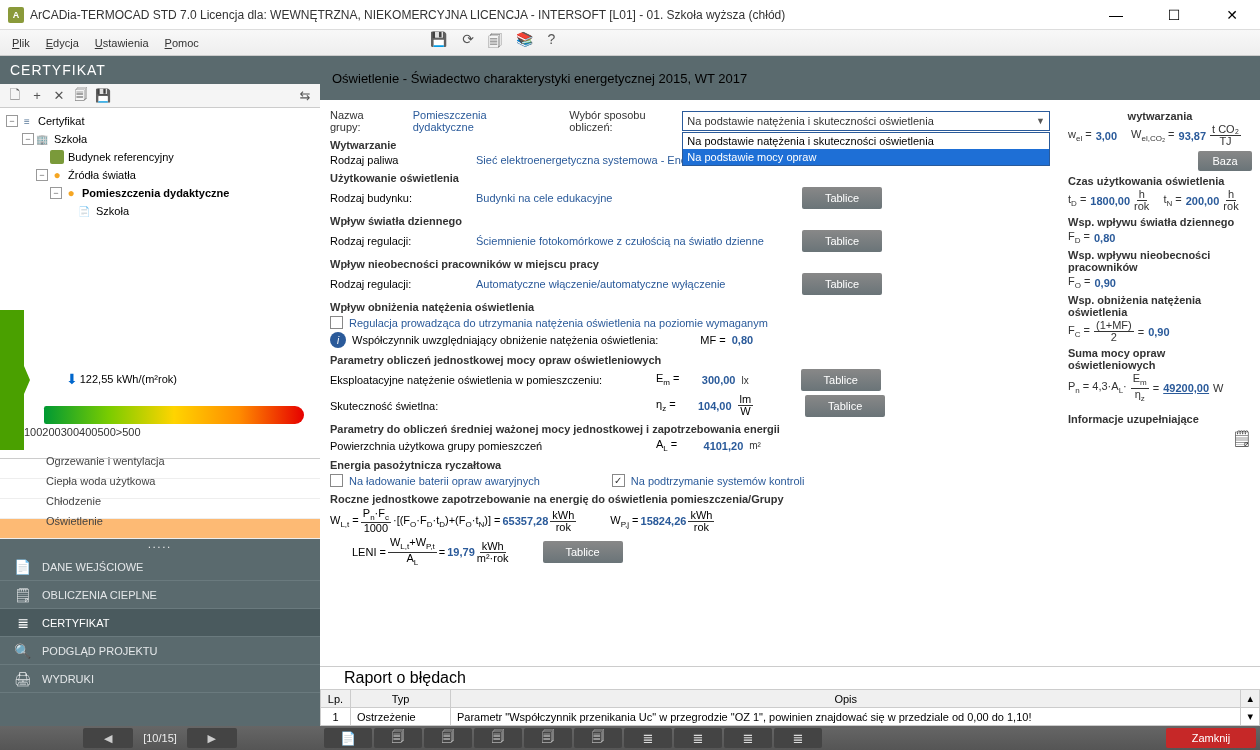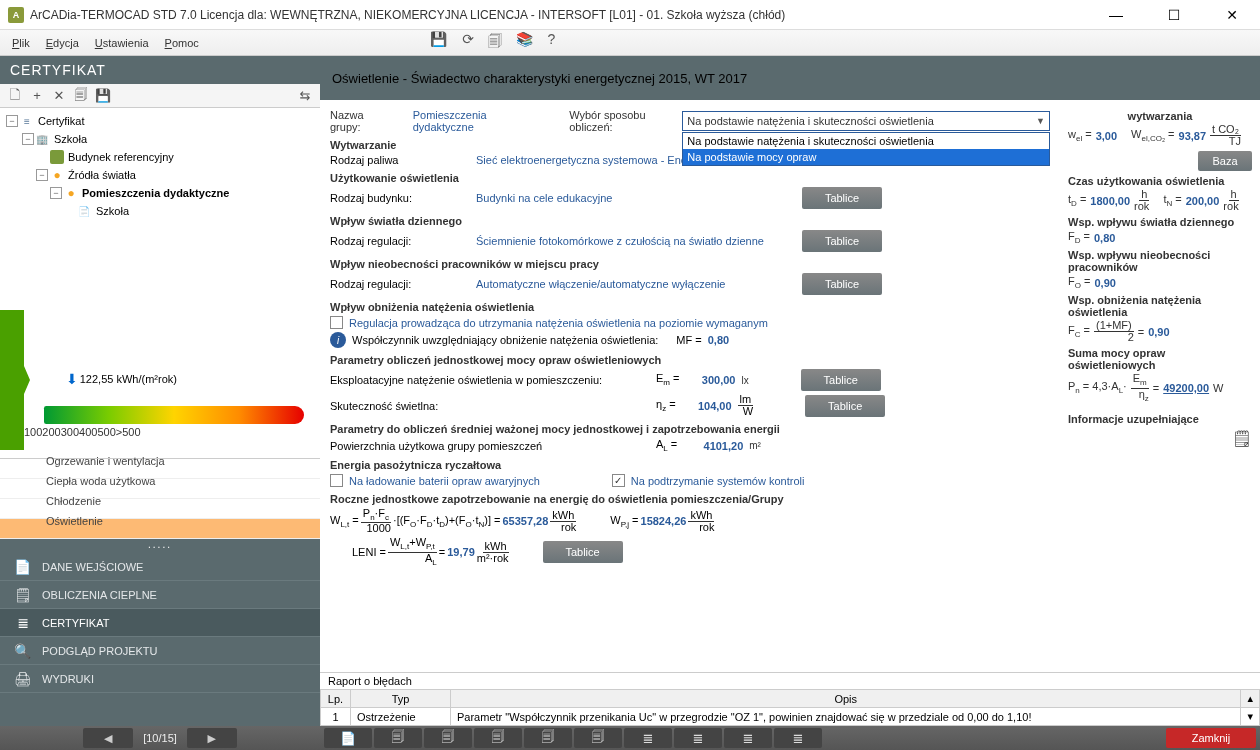--- a/index.html
+++ b/index.html
@@ -64,24 +64,24 @@
 .dropdown-item.sel{background:#1e6fd6;color:#fff}
 .sect{font-weight:bold;color:#333;margin:6px 0 2px}
 .btn-tab{width:80px;height:22px;background:linear-gradient(#888,#6a7478);color:#fff;display:flex;align-items:center;justify-content:center;cursor:pointer;border-radius:2px;font-size:11px}
 .btn-baza{width:54px;height:20px;background:linear-gradient(#888,#6a7478);color:#fff;display:flex;align-items:center;justify-content:center;cursor:pointer;border-radius:2px;font-size:11px}
 .info-icon{width:16px;height:16px;border-radius:50%;background:#2a5a9a;color:#fff;display:flex;align-items:center;justify-content:center;font-size:10px;font-style:italic}
 .chk{width:13px;height:13px;border:1px solid #888;display:inline-flex;align-items:center;justify-content:center;background:#fff;font-size:10px;color:#333}
 .val{color:#2a5a9a;font-weight:bold}
 .unit{color:#333;font-size:10px}
 .side-head{font-weight:bold;margin:4px 0 2px;font-size:11px}
 .side-row{display:flex;align-items:center;gap:4px;margin:2px 0;font-size:11px}
-.frac{display:inline-flex;flex-direction:column;align-items:flex-end;font-size:9px;line-height:1}
+.frac{display:inline-flex;flex-direction:column;align-items:center;font-size:9px;line-height:1}
 .frac-top{border-bottom:1px solid #333;padding:0 2px}
 .err-section{border-top:1px solid #ccc;}
-.err-title{padding:2px 8px;font-size:11px}
+.err-title{padding:2px 24px;font-size:16px}
 .err-table{width:100%;border-collapse:collapse;font-size:11px}
 .err-table th{background:#f0f0f0;border:1px solid #ccc;padding:2px 6px;font-weight:normal}
 .err-table td{border:1px solid #ccc;padding:2px 6px}
 .bottom-bar{height:24px;background:linear-gradient(#666,#555);display:flex;align-items:center;gap:2px;padding:0 4px}
 .bb-btn{width:48px;height:20px;background:#444;display:flex;align-items:center;justify-content:center;cursor:pointer;color:#ddd;font-size:13px;border-radius:2px}
 .bb-spacer{flex:1}
 .bb-close{width:90px;height:20px;background:#c62828;color:#fff;display:flex;align-items:center;justify-content:center;cursor:pointer;border-radius:2px;font-size:11px}
 sub{font-size:8px}
 </style>
 </head>
@@ -252,21 +252,21 @@
             <div class="btn-tab">Tablice</div>
           </div>
 <div class="sect">Wpływ obniżenia natężenia oświetlenia</div>
 <div class="row">
             <span class="chk"></span>
             <span class="link">Regulacja prowadząca do utrzymania natężenia oświetlenia na poziomie wymaganym</span>
           </div>
 <div class="row">
             <span class="info-icon">i</span>
             <span>Współczynnik uwzględniający obniżenie natężenia oświetlenia:</span>
-            <span style="margin-left:12px">MF =</span>
+            <span style="margin-left:36px">MF =</span>
             <span class="val">0,80</span>
           </div>
 <div class="sect">Parametry obliczeń jednostkowej mocy opraw oświetleniowych</div>
 <div class="row">
             <span style="width:320px">Eksploatacyjne natężenie oświetlenia w pomieszczeniu:</span>
             <span><span>E</span><sub>m</sub><span> =</span></span>
             <span class="val" style="width:50px;text-align:right">300,00</span>
             <span class="unit">lx</span>
             <div style="width:40px"></div>
             <div class="btn-tab">Tablice</div>

